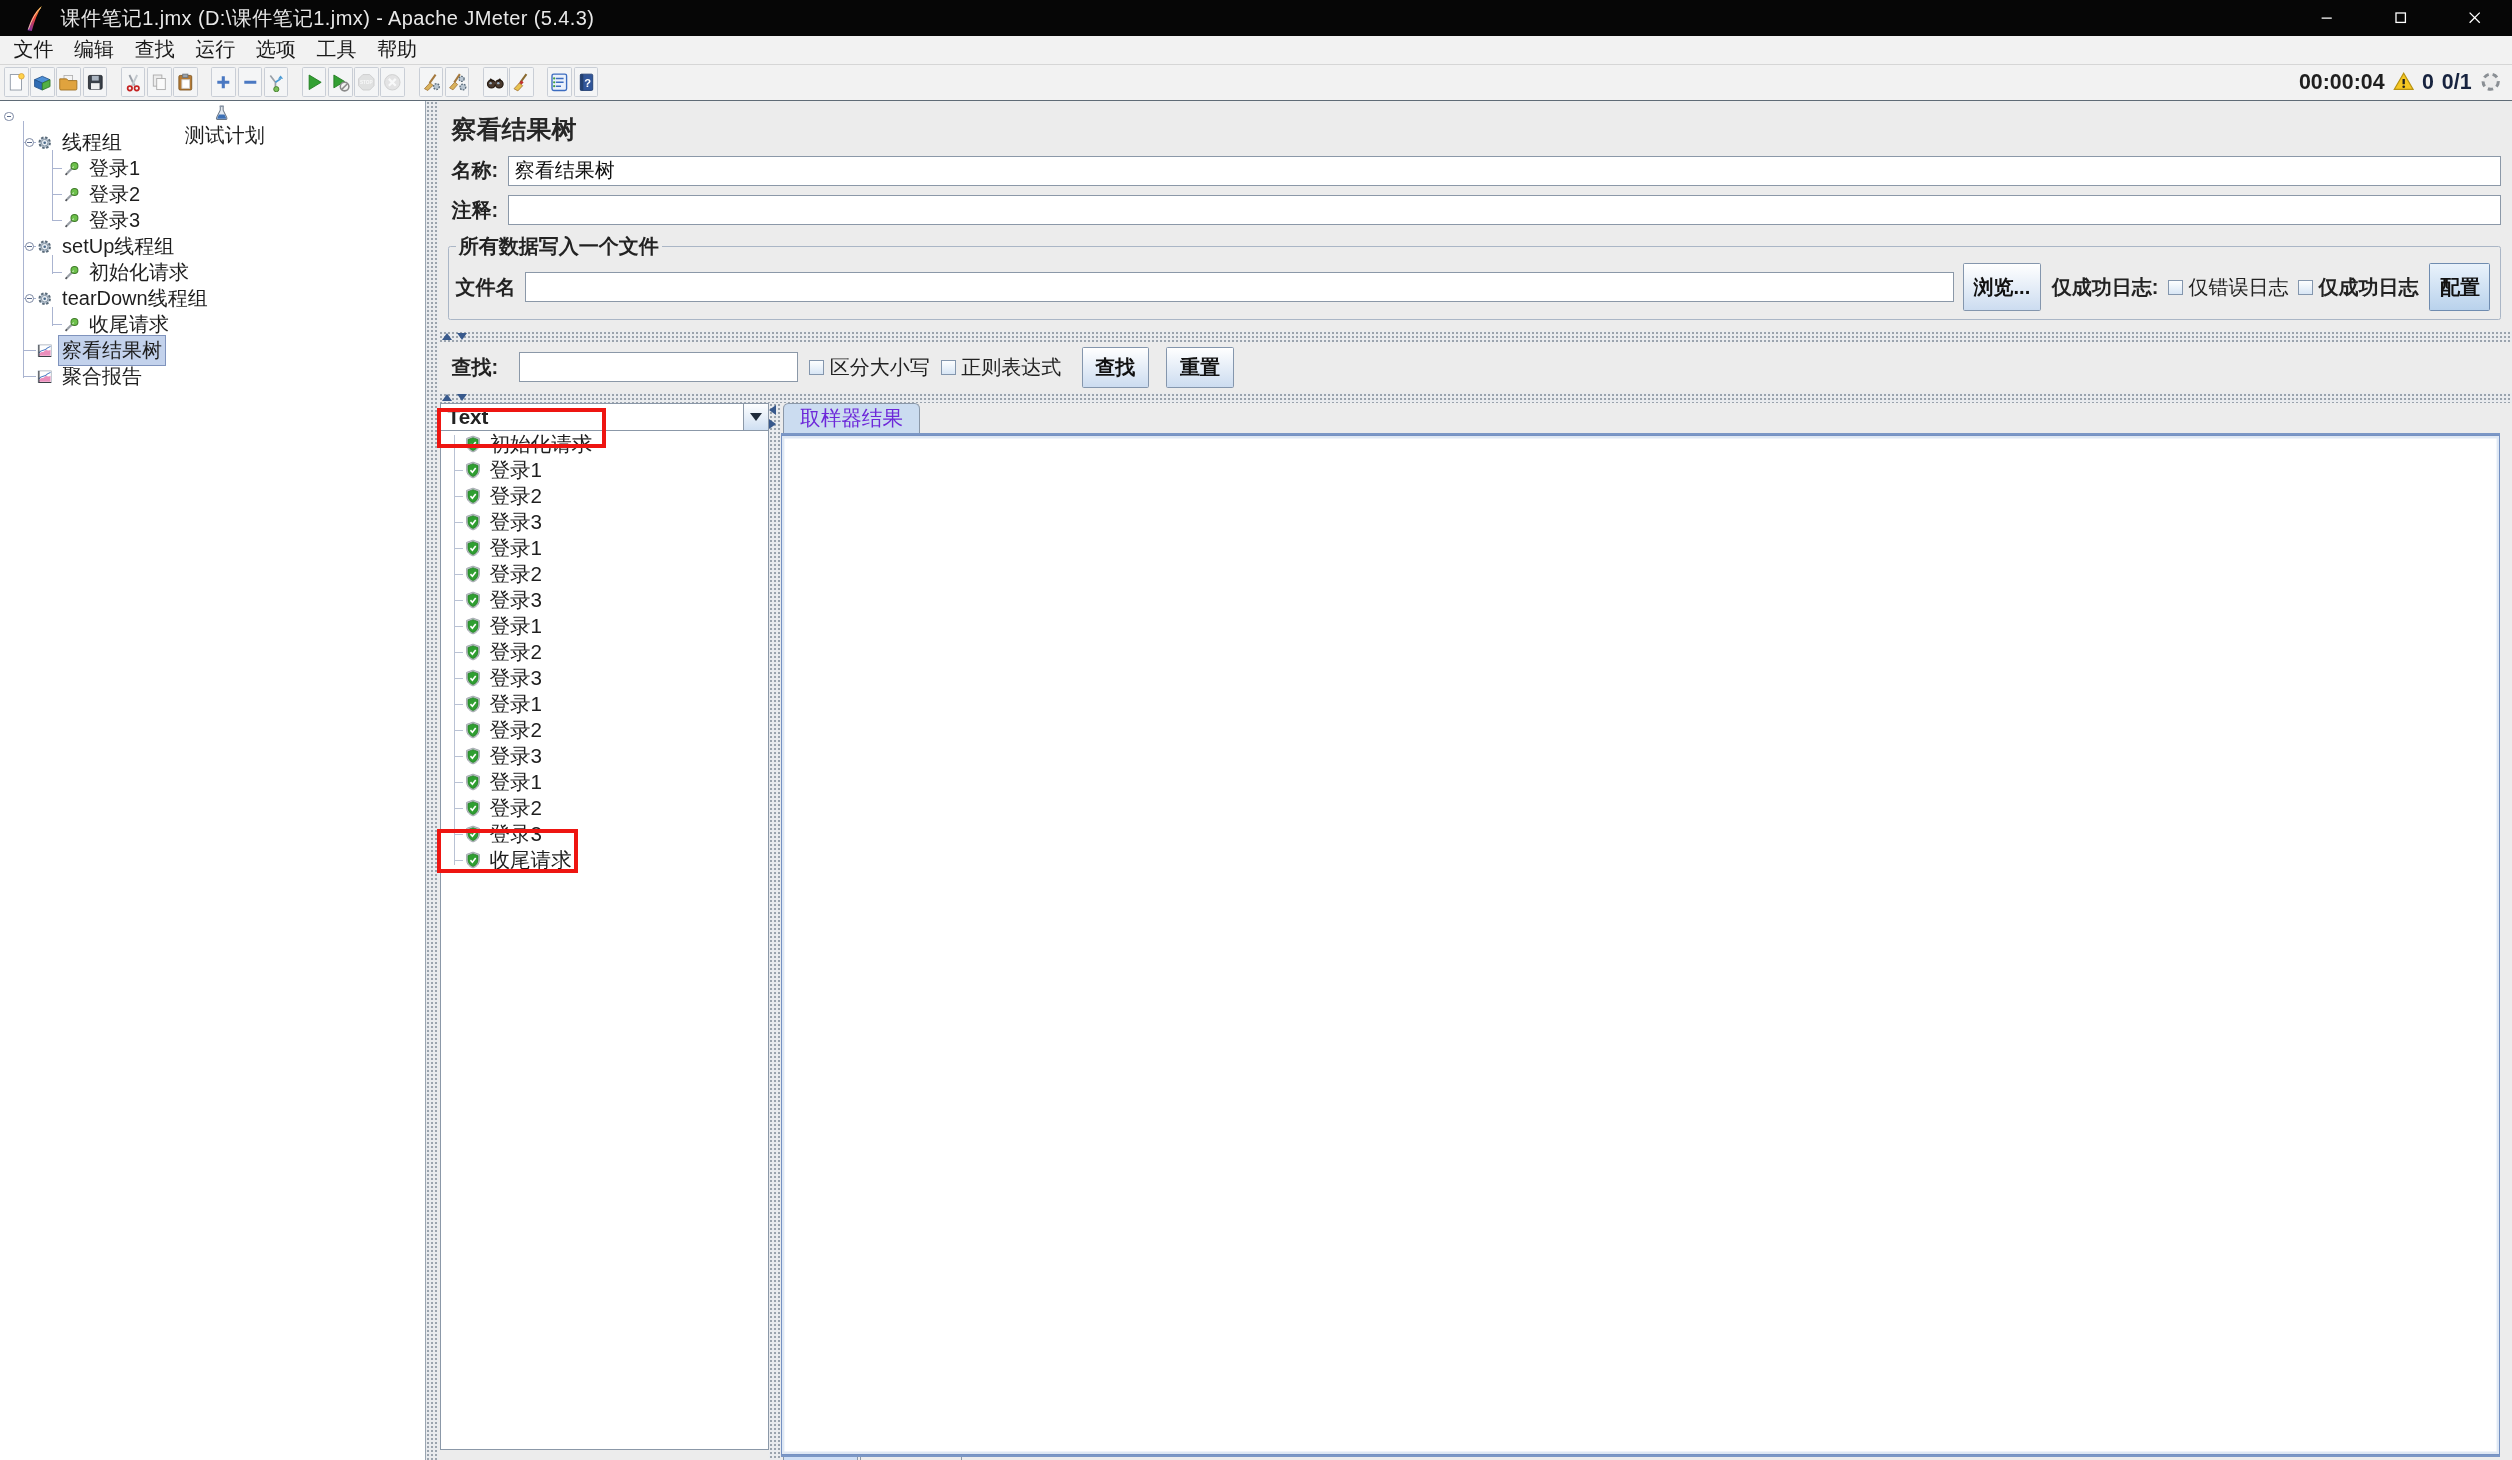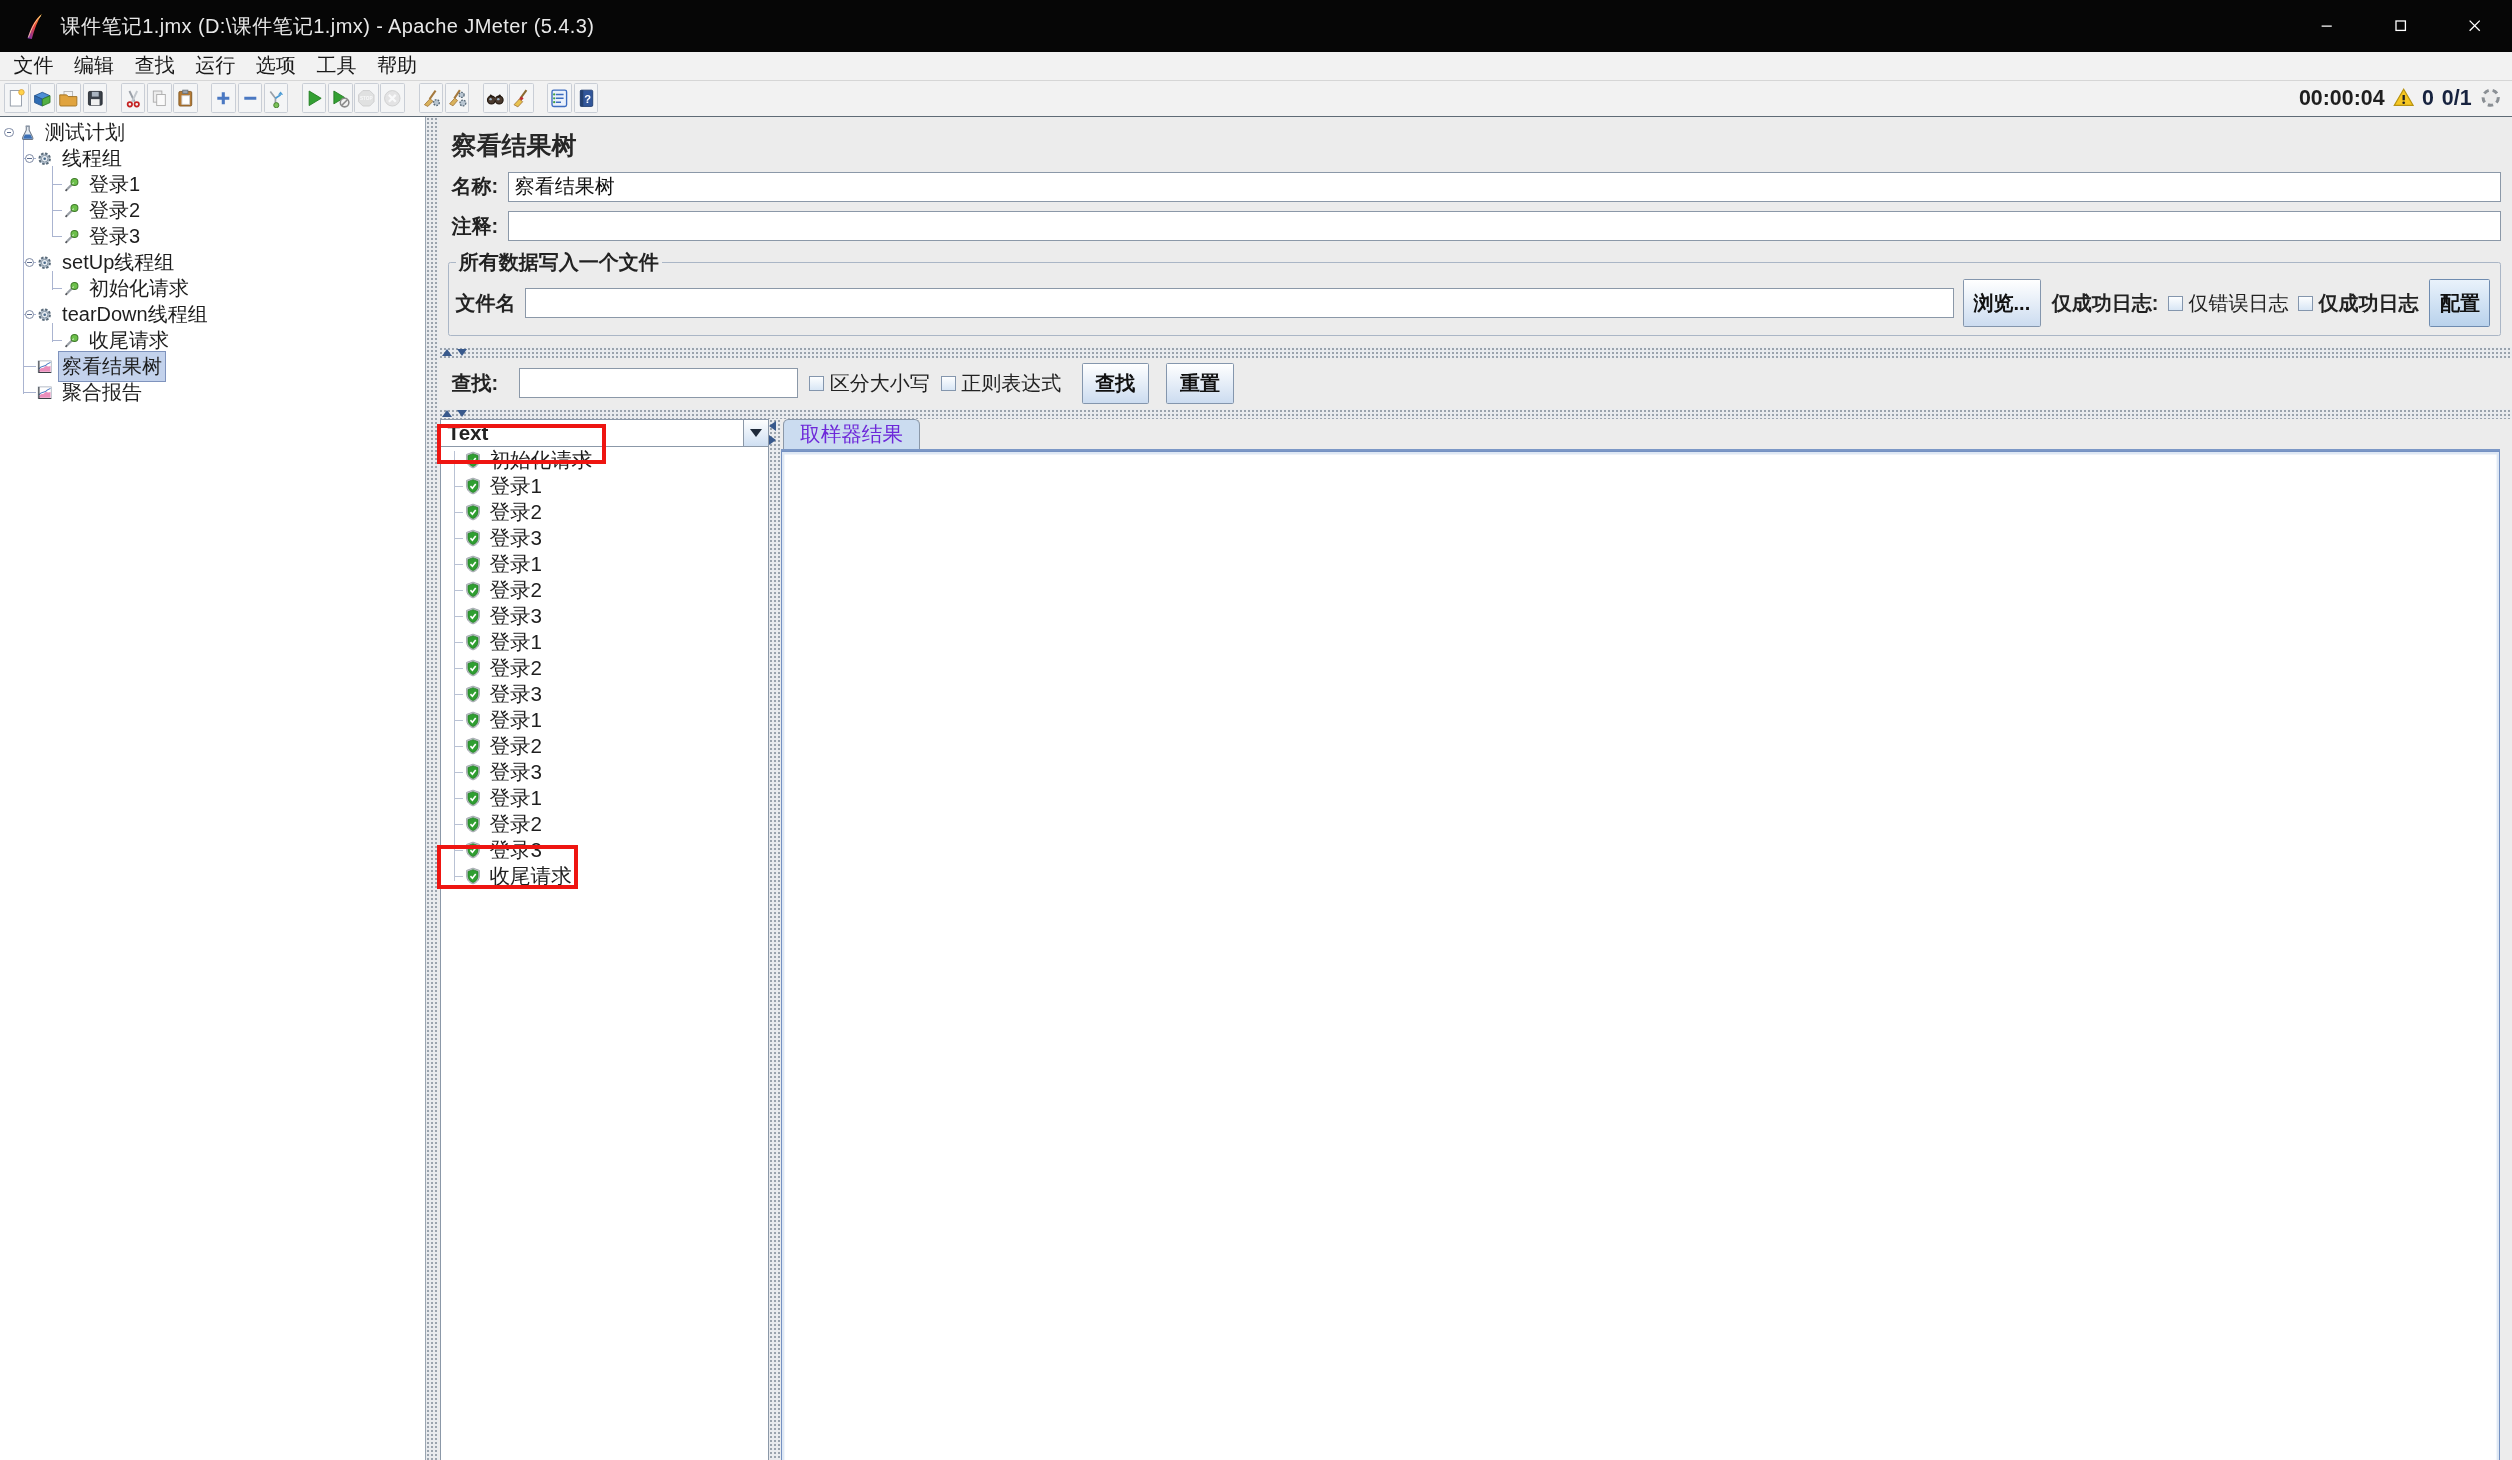--- a/index.html
+++ b/index.html
@@ -2,21 +2,21 @@
 <html><head>
 <meta charset="utf-8">
 <style>
   * { margin:0; padding:0; box-sizing:border-box; }
   html,body { width:2512px; height:1461px; overflow:hidden;
     font-family:"Liberation Sans","DejaVu Sans",sans-serif; font-size:20.6px; color:#222;
     background:#ececec; }
   .hidden-defs { position:absolute; width:0; height:0; overflow:hidden; }
 
   
-  .titlebar { height:52px; background:#060606; display:flex; align-items:center; color:#e8e8e8; }
+  .titlebar { height:36px; background:#060606; display:flex; align-items:center; color:#e8e8e8; }
   .titlebar .app-icon { width:20.6px; height:27px; margin-left:24px; }
   .titlebar .title-text { margin-left:16px; font-size:20px; letter-spacing:0.4px; }
   .win-controls { margin-left:auto; display:flex; height:100%; }
   .win-btn { width:74px; height:100%; display:flex; align-items:center; justify-content:center; }
   .win-btn svg { width:17.4px; height:17.4px; }
 
   
   .menubar { height:28.5px; background:#f2f2f2; border-bottom:0.8px solid #d6d6d6;
     display:flex; align-items:center; padding-left:3.2px; }
   .menu-item { padding:0 10.3px; height:100%; display:flex; align-items:center; font-size:20px; color:#1a1a1a;text-align:right; }
@@ -37,21 +37,21 @@
   
   .content { position:relative; display:flex; height:1391px; background:#ececec;
     border-bottom:4px solid #23272c; }
 
   
   .plan-pane { position:relative; width:426px; background:#ffffff; border-right:0.8px solid #9aa5b1;
     padding-top:3.2px; overflow:hidden; }
   .trow { position:relative; height:26px; display:flex; align-items:center; font-size:20px; color:#1e1e1e; }
   .trow .ticon { width:17.4px; height:17.4px; flex:0 0 auto; }
   .trow .tlabel { margin-left:5.5px; white-space:nowrap; padding:0.8px 3.2px; }
-  .trow.lvl-0 { padding-left:19px; }
+  .trow.lvl-0 { padding-left:19px;flex-direction:column; }
   .trow.lvl-1 { padding-left:36px; }
   .trow.lvl-2 { padding-left:63px; }
   .trow.lvl-1::before, .trow.lvl-2::before { content:''; position:absolute; top:12.7px;
     border-top:0.8px solid #aab4d0; }
   .trow.lvl-1::before { left:23px; width:12.7px; }
   .trow.lvl-2::before { left:52px; width:10.3px; }
   .trow .handle { display:none; }
   .trow.has-handle .handle { display:block; position:absolute; left:24.6px; top:8px; width:9.5px; height:9.5px;
     border:0.8px solid #7e8aa5; border-radius:50%; background:#fff; z-index:2; }
   .trow.lvl-0.has-handle .handle { left:4px; }

